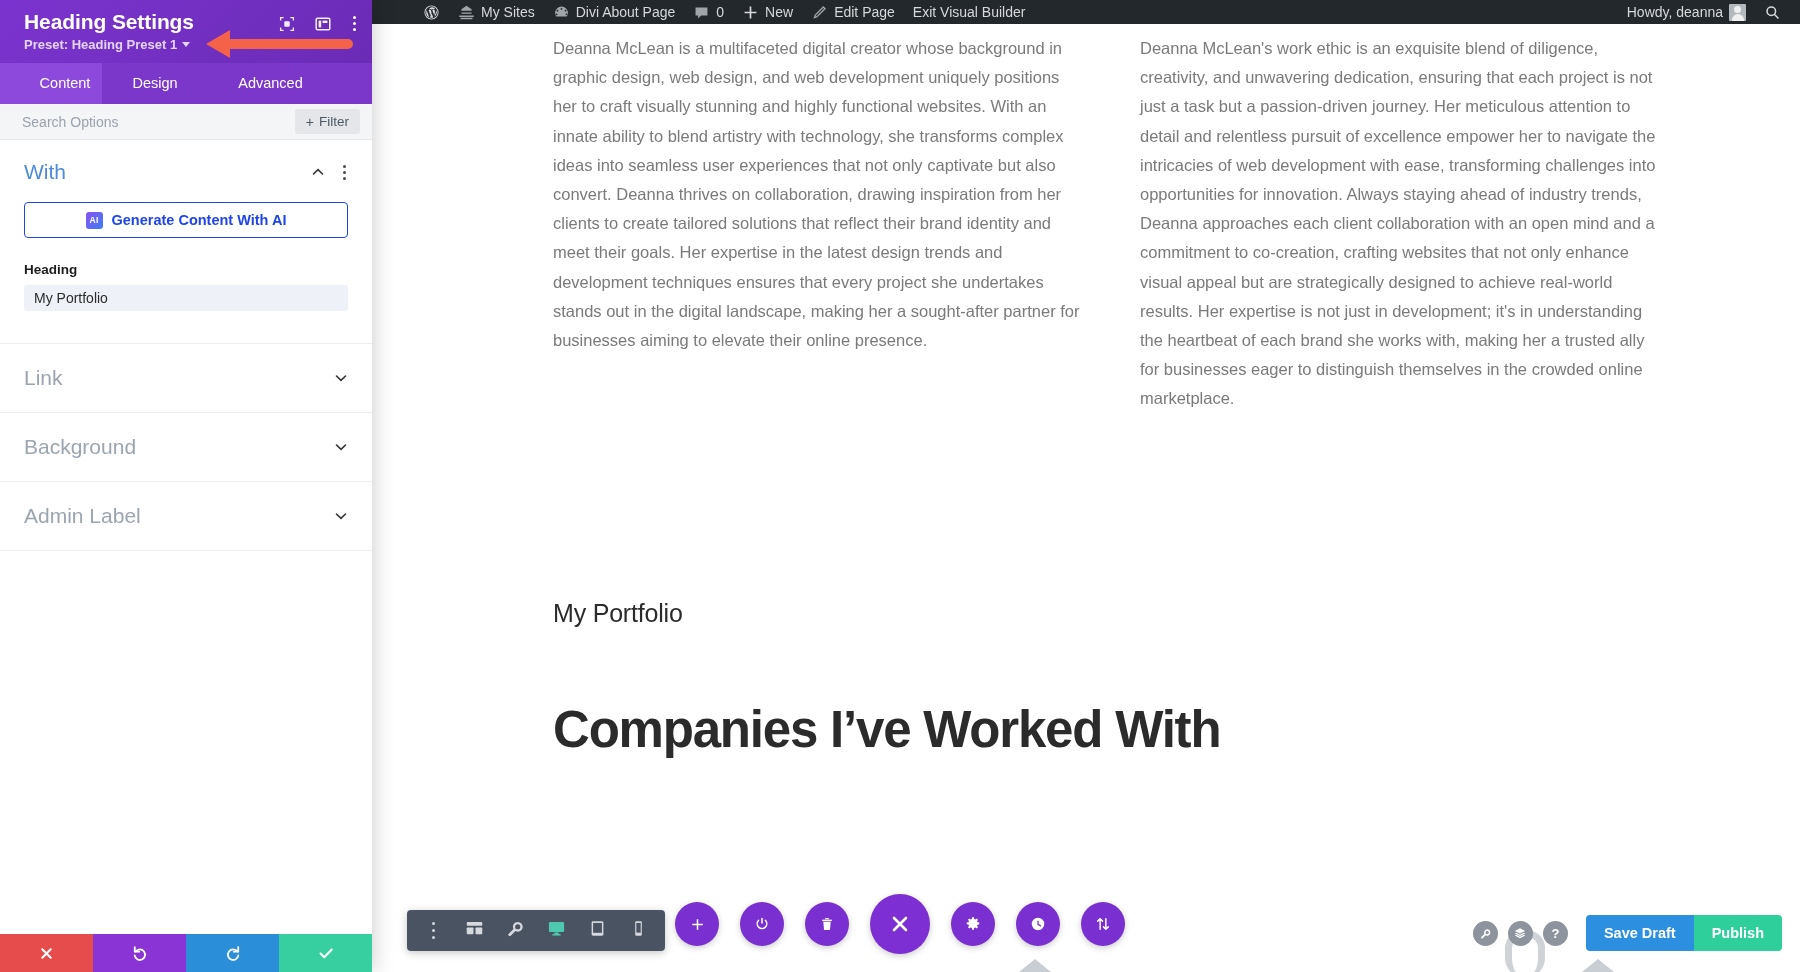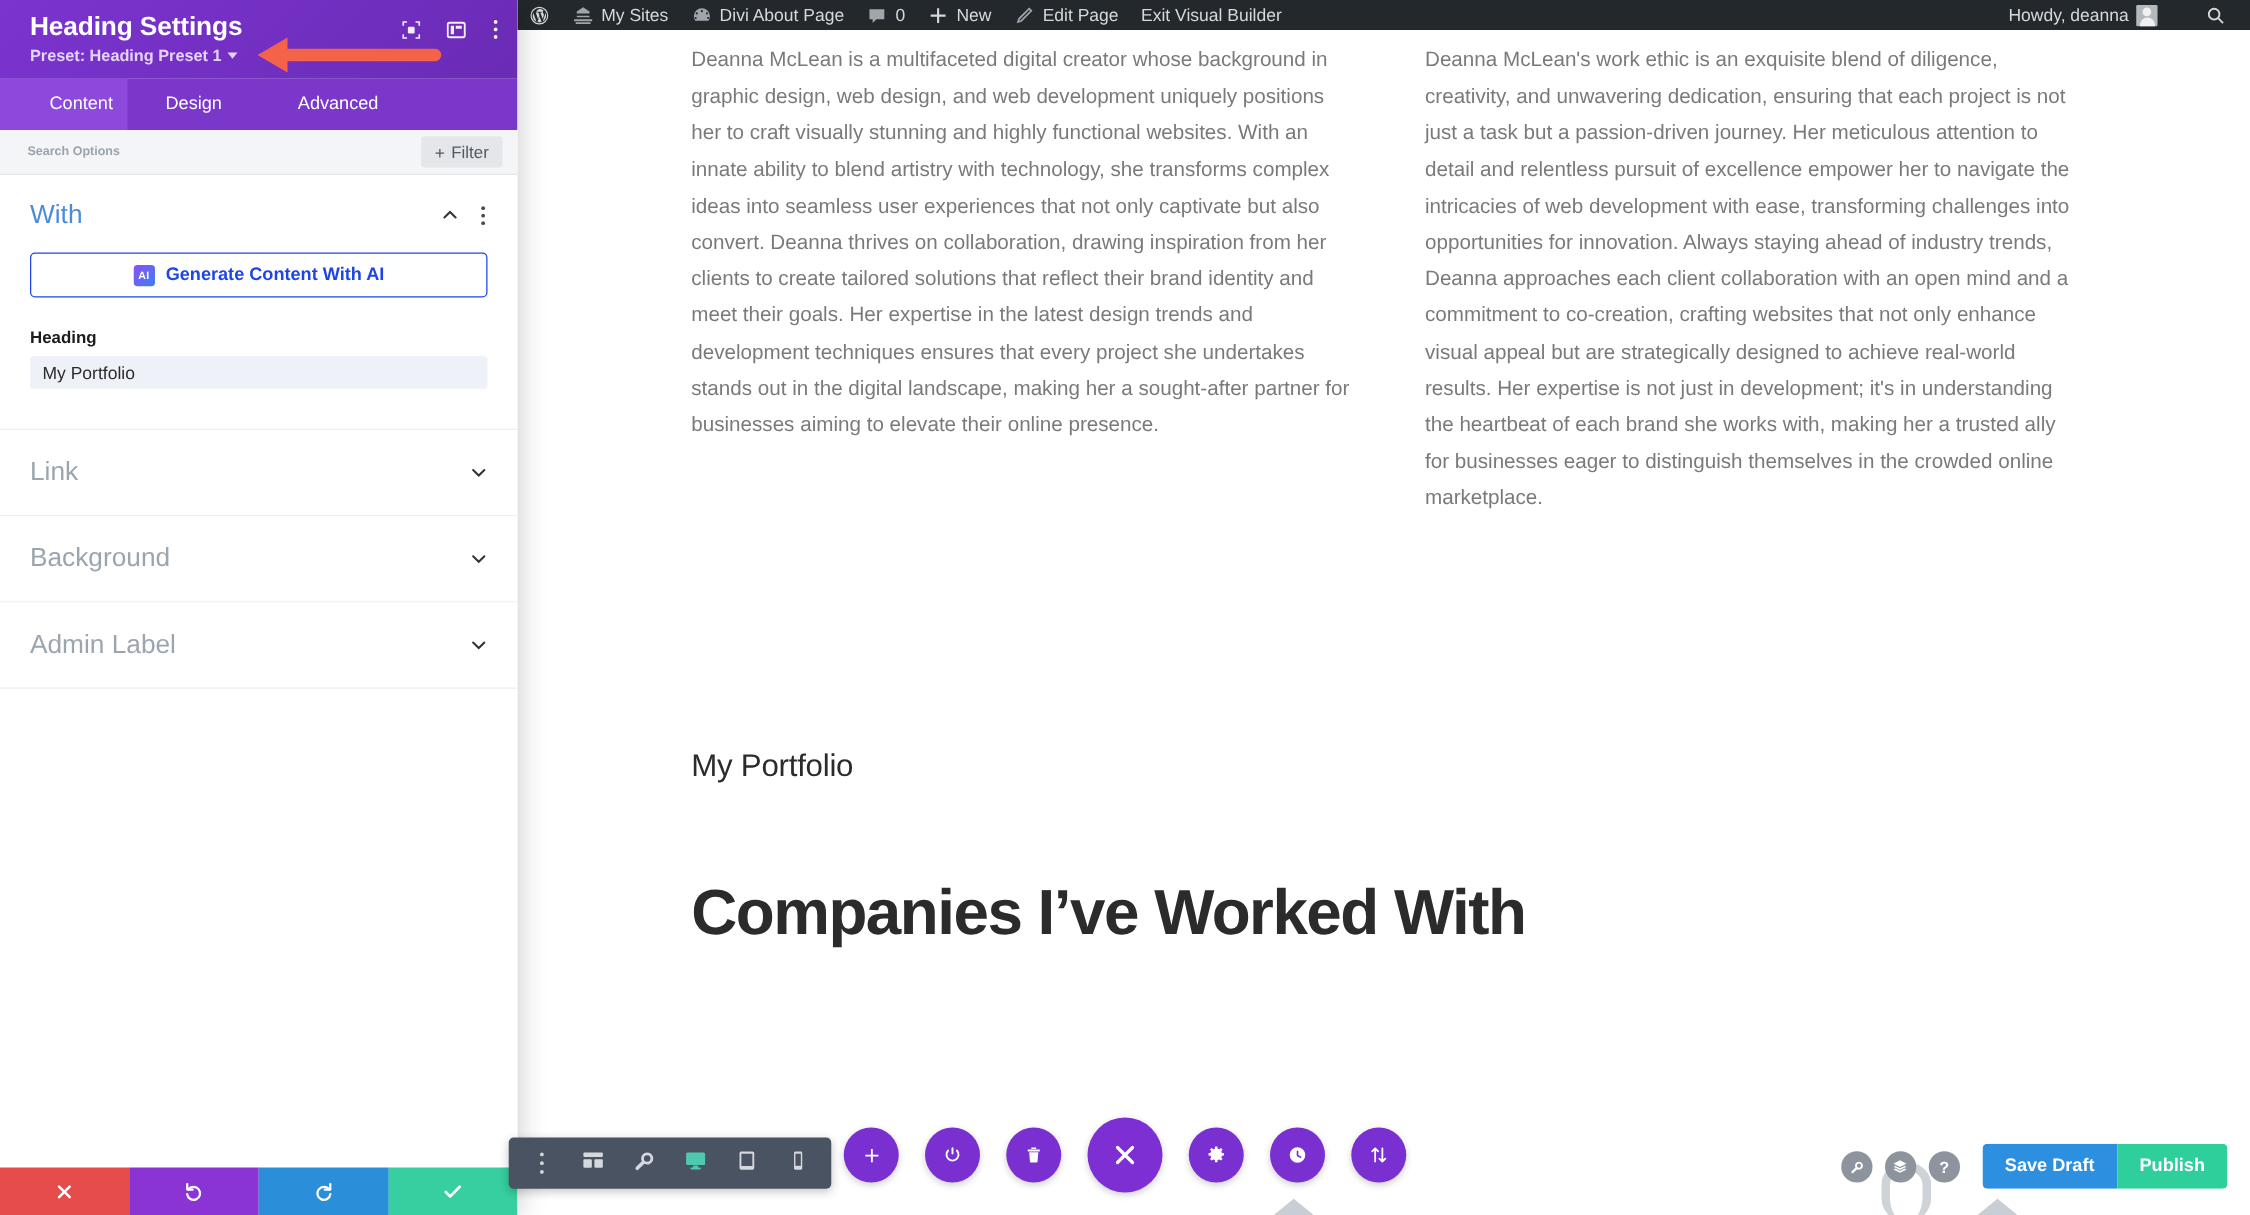--- a/index.html
+++ b/index.html
@@ -15,21 +15,21 @@
   #admin-bar {
     position: absolute; top: 0; left: 0;
     width: 1800px; height: 24px;
     background: #23282d;
     color: #d6d8da;
     display: flex; align-items: center;
     font-size: 14px;
     z-index: 60;
   }
   .ab-left { display: flex; align-items: center; height: 24px; padding-left: 414px; }
-  .ab-right { margin-left: auto; display: flex; align-items: center; height: 24px; padding-right: 10px; gap: 20px; }
+  .ab-right { margin-left: auto; display: flex; align-items: center; height: 24px; padding-right: 10px; }
   .ab-item {
     display: flex; align-items: center; gap: 6px;
     height: 24px; padding: 0 9px;
     color: #d6d8da; white-space: nowrap;
     font-size: 14px; line-height: 24px;
   }
   .ab-item svg { display: block; }
   .ab-icon { width: 17px; height: 17px; display:inline-block; flex: 0 0 auto; }
   .ab-avatar {
     width: 17px; height: 17px; background: #b4b9be; border-radius: 1px;
@@ -80,21 +80,21 @@
     font-size: 51px;
     font-weight: 700;
     color: #2b2b2b;
     letter-spacing: -1.2px;
     line-height: 1.1;
   }
 
   
   #settings-panel {
     position: absolute; top: 0; left: 0;
-    width: 414px; height: 972px;
+    width: 372px; height: 972px;
     background: #ffffff;
     box-shadow: 0 0 22px rgba(0,0,0,0.22);
     z-index: 70;
     display: flex; flex-direction: column;
     overflow: hidden;
   }
   .panel-header {
     background: #6c2eb9;
     background: linear-gradient(135deg,#7b34cf 0%, #6a2bb5 100%);
     padding: 10px 14px 11px 24px;
@@ -161,24 +161,23 @@
   .panel-search-row {
     display: flex; align-items: center;
     background: #f4f5f7;
     border-bottom: 1px solid #e6e8ec;
     padding: 0 12px 0 22px;
     height: 36px;
     flex: 0 0 auto;
   }
   .search-input {
     border: none; outline: none; background: transparent;
-    font-size: 10px; color: #4f5a66;
+    font-size: 14px; color: #4f5a66;
     font-family: "Liberation Sans", sans-serif;
     flex: 1 1 auto;
-    font-weight: bold;
   }
   .search-input::placeholder { color: #9aa3ad; }
   .filter-btn {
     display: flex; align-items: center; gap: 5px;
     background: #e4e6ea; color: #4f5a66;
     font-size: 13.5px;
     padding: 5px 11px;
     border-radius: 3px;
     cursor: pointer;
     border: none;

